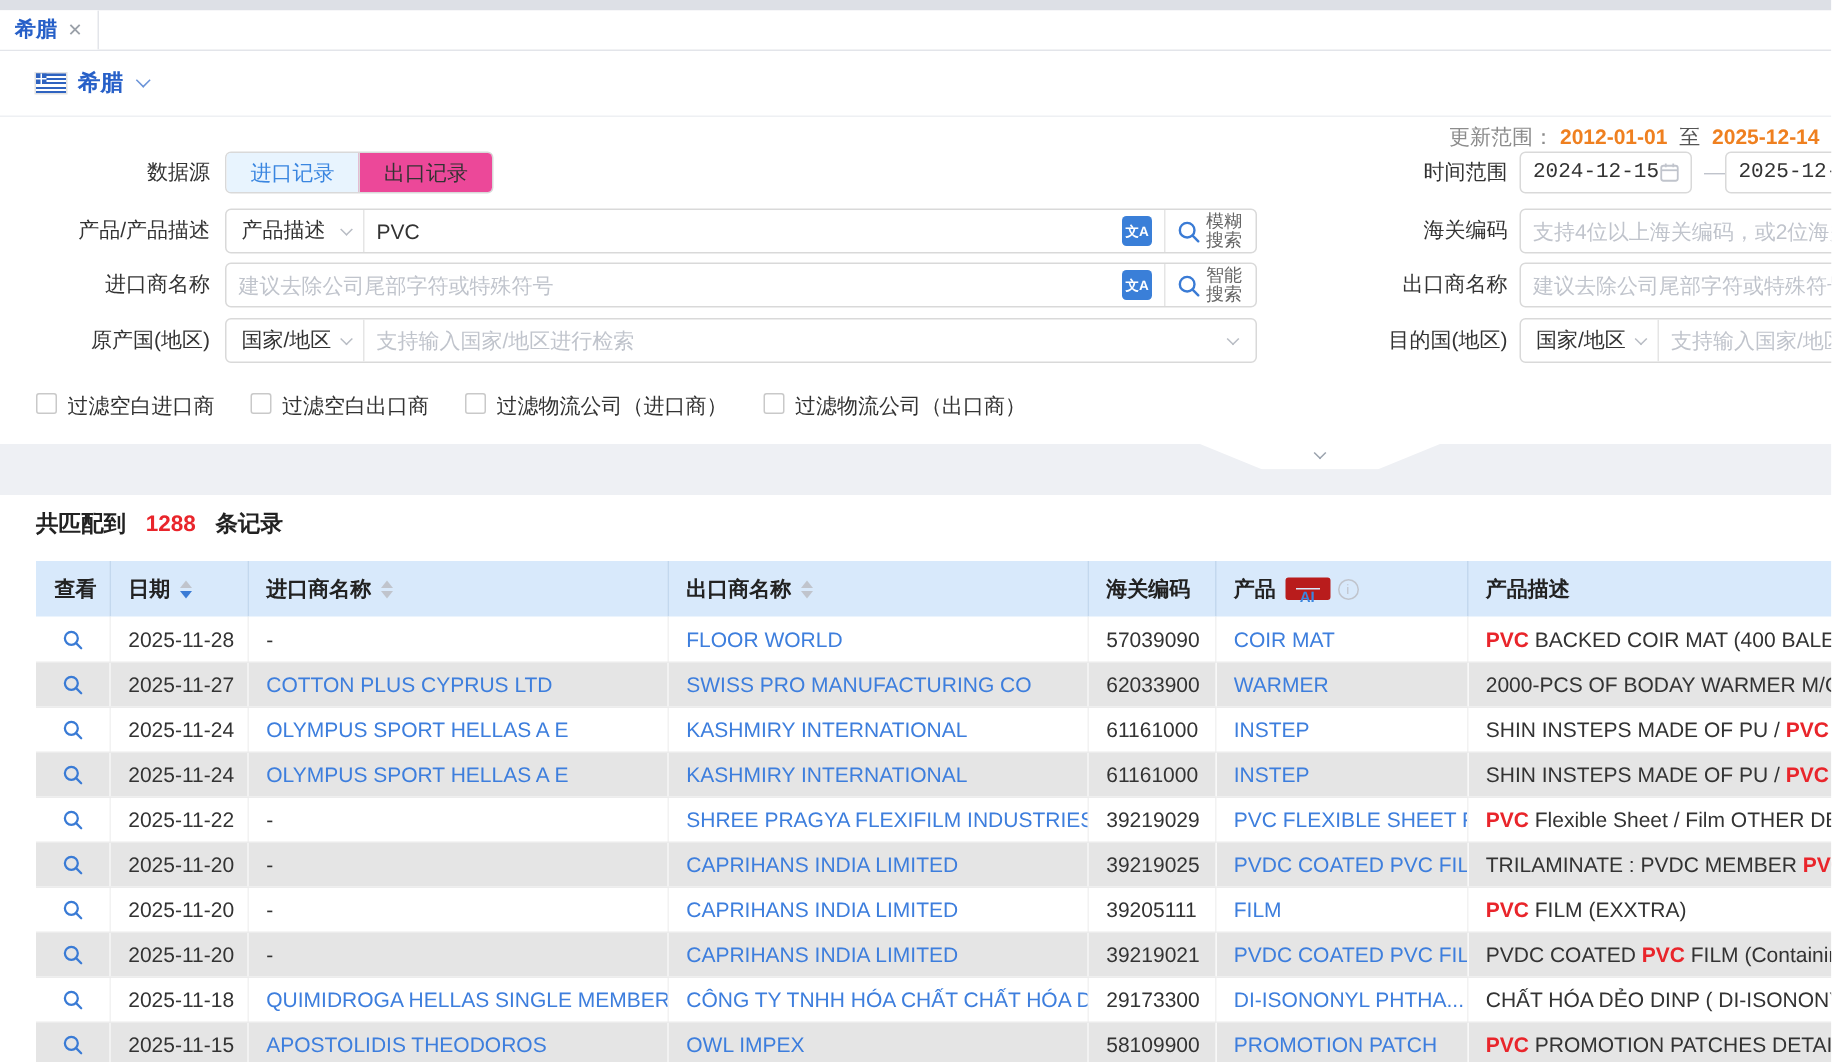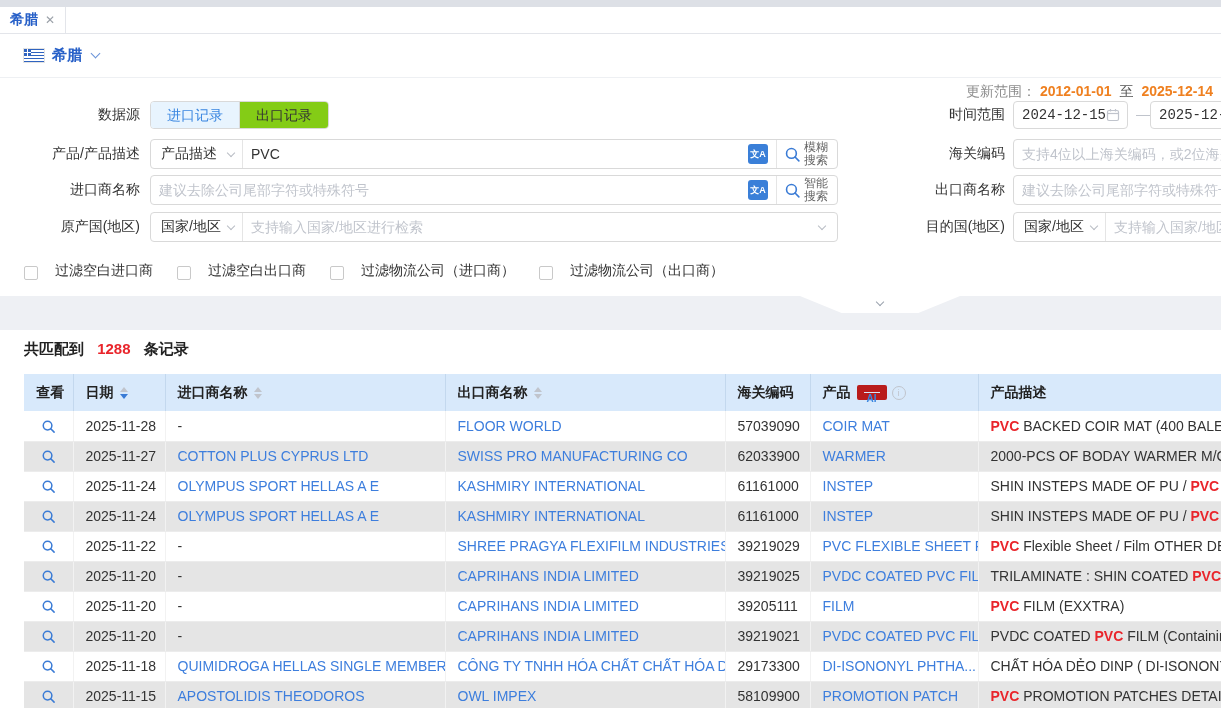--- a/index.html
+++ b/index.html
@@ -31,21 +31,21 @@
   .filter-form { position:absolute; left:0; top:79px; width:100%; height:217px; }
   .update-range { position:absolute; top:4px; right:8px; white-space:nowrap; }
   .ur-label { color:#8c8c8c; }
   .ur-date { color:#ef8020; font-weight:bold; }
   .ur-to { color:#555; margin:0 4px; }
 
   .lbl-l { position:absolute; left:0; width:140px; text-align:right; color:#333; }
   .lbl-r { position:absolute; left:878px; width:127px; text-align:right; color:#333; }
 
   .seg-group { position:absolute; left:150px; display:flex; height:28px; border:1px solid #d9d9d9; border-radius:4px; overflow:hidden; background:#fff; }
-  .seg { padding:0 16px; line-height:26px; cursor:pointer; color:#333; background:#84cc16; }
+  .seg { padding:0 16px; line-height:26px; cursor:pointer; color:#333; background:#ec4899; }
   .seg + .seg { border-left:1px solid #d9d9d9; }
   .seg.on { background:#e8f4fe; color:#3a86e0; }
 
   .inp { height:28px; border:1px solid #d9d9d9; border-radius:4px; padding:0 8px; font-size:14px; color:#333; outline:none; background:#fff; font-family:inherit; }
   .inp::placeholder { color:#c0c4cc; }
   .date-wrap { position:absolute; display:flex; align-items:center; }
   .date-wrap .inp { padding-right:14px; width:100%;font-family:Liberation Mono, monospace; }
   .cal-ic { position:absolute; right:8px; top:7px; }
   .dash { position:absolute; color:#c0c4cc; }
 
@@ -55,21 +55,21 @@
   .c-select .chev-s, .chev-s { display:inline-block; width:6px; height:6px; border-right:1.4px solid #b8bcc4; border-bottom:1.4px solid #b8bcc4; transform:rotate(45deg); margin-top:-3px; }
   .c-input { flex:1; border:none; outline:none; height:100%; padding:0 8px; font-size:14px; color:#333; font-family:inherit; background:transparent; min-width:0; }
   .c-input::placeholder { color:#c0c4cc; }
   .trans-ic { width:20px; height:20px; border-radius:3px; background:#3a7fd8; color:#fff; font-size:9px; font-weight:bold;
               display:flex; align-items:center; justify-content:center; margin-right:8px; cursor:pointer; flex:0 0 auto; }
   .search-btn { display:flex; align-items:center; gap:3px; padding:0 8px 0 7px; height:100%; border-left:1px solid #e5e5e5; cursor:pointer; flex:0 0 auto; }
   .btn-txt { font-size:12px; line-height:13px; width:25px; color:#666; white-space:normal; word-break:break-all; }
   .tail-chev { margin-right:12px; flex:0 0 auto; }
 
   .cb-row { position:absolute; left:24px; top:183px; display:flex; gap:24px; align-items:center; }
-  .cb-item { display:flex; align-items:flex-end; gap:17px; cursor:pointer; }
+  .cb-item { display:flex; align-items:flex-start; gap:7px; cursor:pointer; }
   .cb-box { width:14px; height:14px; border:1px solid #c9c9c9; border-radius:2px; background:#fff; flex:0 0 auto; }
 
   .collapse-band { position:absolute; left:0; top:296px; width:100%; height:34px; background:#eef0f4; }
   .collapse-tab { position:absolute; left:800px; top:0; width:160px; height:17px; background:#fff;
                   clip-path:polygon(0 0,100% 0,74% 100%,26% 100%); display:flex; align-items:flex-start; justify-content:center; cursor:pointer; }
   .collapse-tab .chev-s { margin-top:3px; border-color:#9aa2ad; }
 
   
   .result-line { position:absolute; left:24px; top:340px; font-size:15px; font-weight:bold; color:#222; }
   .result-count { color:#e9252b; margin:0 9px; }
@@ -363,21 +363,21 @@
                 <svg width="15" height="15" viewBox="0 0 16 16" style="vertical-align:middle">
                   <circle cx="7" cy="7" r="4.6" fill="none" stroke="#3a7bd5" stroke-width="1.6"></circle>
                   <line x1="10.4" y1="10.4" x2="14" y2="14" stroke="#3a7bd5" stroke-width="1.6" stroke-linecap="round"></line>
                 </svg>
               </span></td>
             <td>2025-11-20</td>
             <td>-</td>
             <td><span class="lnk">CAPRIHANS INDIA LIMITED</span></td>
             <td>39219025</td>
             <td><span class="lnk">PVDC COATED PVC FIL...</span></td>
-            <td><span>TRILAMINATE : SHIN COATED </span><span class="hl">PVC</span></td>
+            <td><span>TRILAMINATE : PVDC MEMBER </span><span class="hl">PVC</span></td>
           </tr>
           <tr>
             <td class="ctr"><span class="view-ic">
                 <svg width="15" height="15" viewBox="0 0 16 16" style="vertical-align:middle">
                   <circle cx="7" cy="7" r="4.6" fill="none" stroke="#3a7bd5" stroke-width="1.6"></circle>
                   <line x1="10.4" y1="10.4" x2="14" y2="14" stroke="#3a7bd5" stroke-width="1.6" stroke-linecap="round"></line>
                 </svg>
               </span></td>
             <td>2025-11-20</td>
             <td>-</td>

